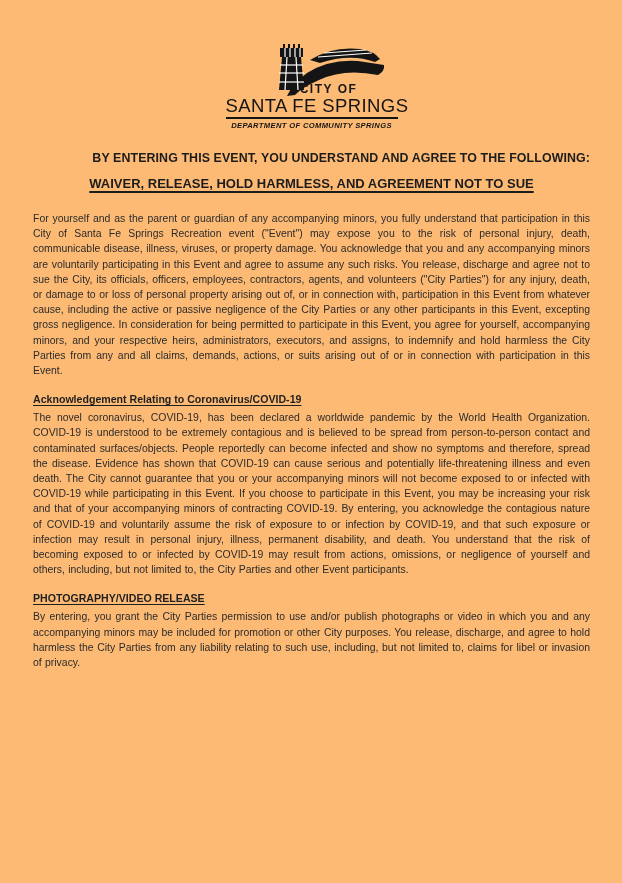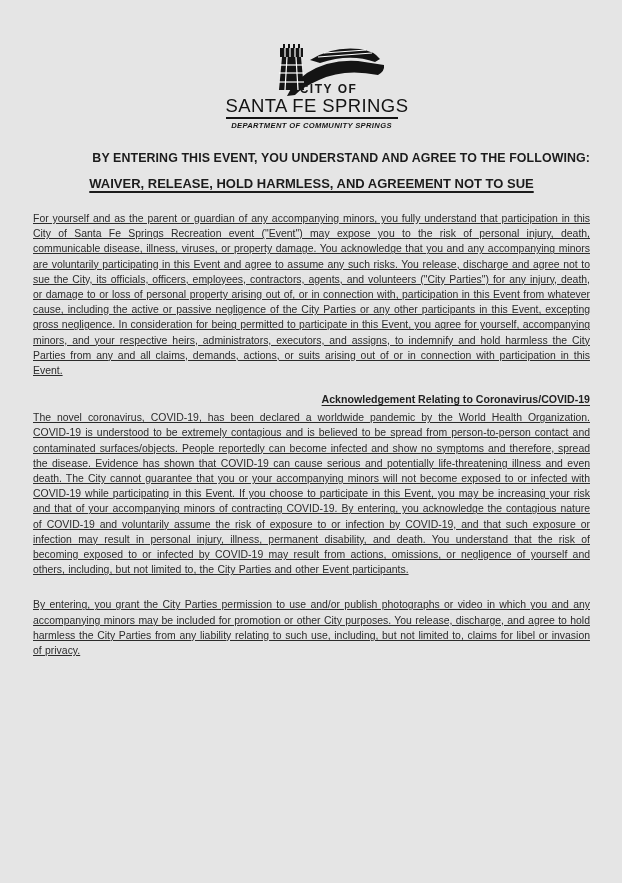--- a/index.html
+++ b/index.html
@@ -12,21 +12,21 @@
     height: 883px;
     font-family: "Liberation Sans", sans-serif;
     color: #282828;
     overflow: hidden;
   }
   .page {
     box-sizing: border-box;
     width: 622px;
     height: 883px;
     padding: 44px 32px 0 33px;
-    background: #e5e5e5;
+    background: #fdba74;
   }
   
   .logo {
     width: 172px;
     margin: 0 auto;
     text-align: center;
   }
   .logo-graphic {
     display: block;
     margin: 0 0 -13px 48px;
@@ -81,30 +81,28 @@
     text-decoration-thickness: 1.5px;
   }
   
   .body-par {
     margin: 20px 0 0 0;
     font-size: 10.45px;
     line-height: 15.2px;
     text-align: justify;
     color: #2b2b2b;
     word-spacing: 0.4px;
-    text-decoration: underline;
   }
   .section-head {
     margin: 15px 0 0 0;
     font-size: 10.6px;
     font-weight: bold;
     color: #1f1f1f;
     text-decoration: underline;
     text-underline-offset: 2px;
-    text-align: right;
   }
   .section-head + .body-par {
     margin-top: 5px;
   }
 </style>
 </head>
 <body>
 
 <div class="page">
 
@@ -149,15 +147,16 @@
   </header>
 
   <h1 class="h-intro">BY ENTERING THIS EVENT, YOU UNDERSTAND AND AGREE TO THE FOLLOWING:</h1>
   <h2 class="h-waiver">WAIVER, RELEASE, HOLD HARMLESS, AND AGREEMENT NOT TO SUE</h2>
 
   <p class="body-par">For yourself and as the parent or guardian of any accompanying minors, you fully understand that participation in this City of Santa Fe Springs Recreation event ("Event") may expose you to the risk of personal injury, death, communicable disease, illness, viruses, or property damage. You acknowledge that you and any accompanying minors are voluntarily participating in this Event and agree to assume any such risks. You release, discharge and agree not to sue the City, its officials, officers, employees, contractors, agents, and volunteers ("City Parties") for any injury, death, or damage to or loss of personal property arising out of, or in connection with, participation in this Event from whatever cause, including the active or passive negligence of the City Parties or any other participants in this Event, excepting gross negligence. In consideration for being permitted to participate in this Event, you agree for yourself, accompanying minors, and your respective heirs, administrators, executors, and assigns, to indemnify and hold harmless the City Parties from any and all claims, demands, actions, or suits arising out of or in connection with participation in this Event.</p>
 
   <h3 class="section-head">Acknowledgement Relating to Coronavirus/COVID-19</h3>
   <p class="body-par">The novel coronavirus, COVID-19, has been declared a worldwide pandemic by the World Health Organization. COVID-19 is understood to be extremely contagious and is believed to be spread from person-to-person contact and contaminated surfaces/objects. People reportedly can become infected and show no symptoms and therefore, spread the disease. Evidence has shown that COVID-19 can cause serious and potentially life-threatening illness and even death. The City cannot guarantee that you or your accompanying minors will not become exposed to or infected with COVID-19 while participating in this Event. If you choose to participate in this Event, you may be increasing your risk and that of your accompanying minors of contracting COVID-19. By entering, you acknowledge the contagious nature of COVID-19 and voluntarily assume the risk of exposure to or infection by COVID-19, and that such exposure or infection may result in personal injury, illness, permanent disability, and death. You understand that the risk of becoming exposed to or infected by COVID-19 may result from actions, omissions, or negligence of yourself and others, including, but not limited to, the City Parties and other Event participants.</p>
 
+  <h3 class="section-head">PHOTOGRAPHY/VIDEO RELEASE</h3>
   <p class="body-par">By entering, you grant the City Parties permission to use and/or publish photographs or video in which you and any accompanying minors may be included for promotion or other City purposes. You release, discharge, and agree to hold harmless the City Parties from any liability relating to such use, including, but not limited to, claims for libel or invasion of privacy.</p>
 
 </div>
 
 </body></html>

